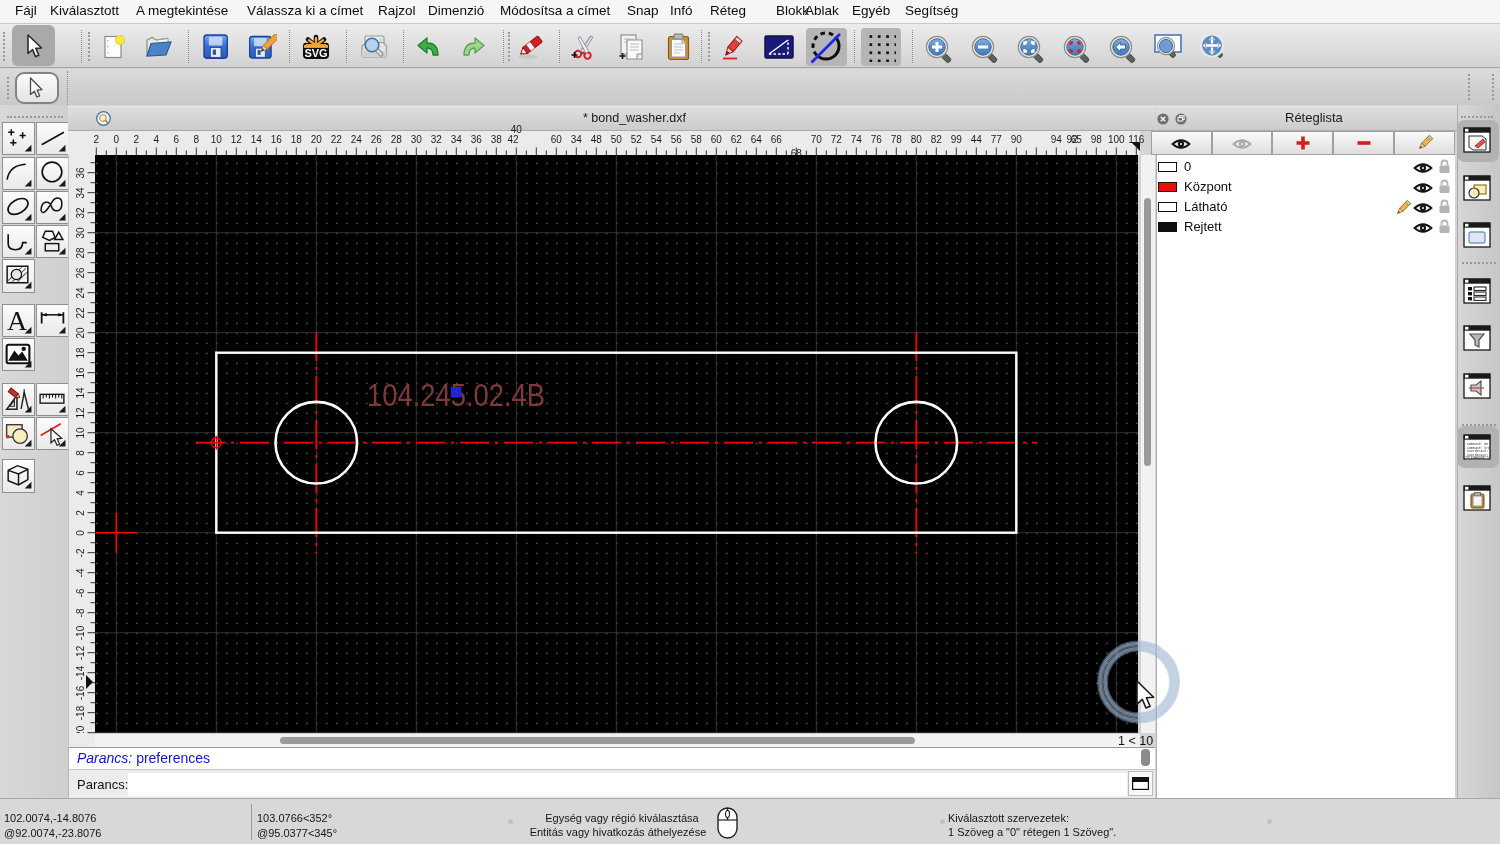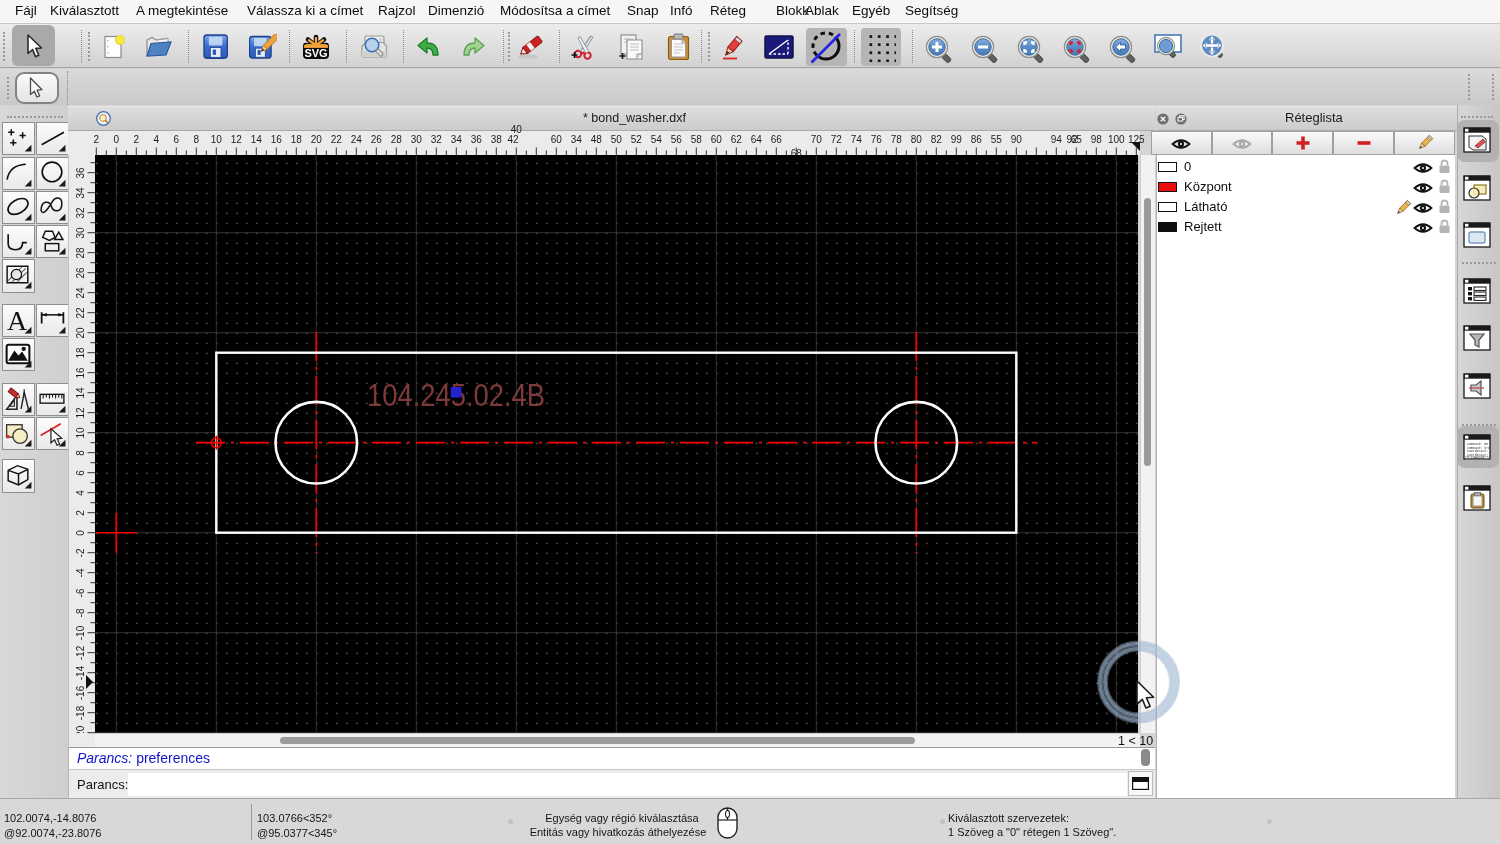--- a/index.html
+++ b/index.html
@@ -619,29 +619,29 @@
 <div class="rlabel" style="left:776.3px;top:134px;transform:translateX(-50%)">66</div>
 <div class="rlabel" style="left:796.3px;top:148px;transform:translateX(-50%)">68</div>
 <div class="rlabel" style="left:816.3px;top:134px;transform:translateX(-50%)">70</div>
 <div class="rlabel" style="left:836.3px;top:134px;transform:translateX(-50%)">72</div>
 <div class="rlabel" style="left:856.3px;top:134px;transform:translateX(-50%)">74</div>
 <div class="rlabel" style="left:876.3px;top:134px;transform:translateX(-50%)">76</div>
 <div class="rlabel" style="left:896.3px;top:134px;transform:translateX(-50%)">78</div>
 <div class="rlabel" style="left:916.3px;top:134px;transform:translateX(-50%)">80</div>
 <div class="rlabel" style="left:936.3px;top:134px;transform:translateX(-50%)">82</div>
 <div class="rlabel" style="left:956.3px;top:134px;transform:translateX(-50%)">99</div>
-<div class="rlabel" style="left:976.3px;top:134px;transform:translateX(-50%)">86</div>
-<div class="rlabel" style="left:996.3px;top:134px;transform:translateX(-50%)">55</div>
+<div class="rlabel" style="left:976.3px;top:134px;transform:translateX(-50%)">44</div>
+<div class="rlabel" style="left:996.3px;top:134px;transform:translateX(-50%)">77</div>
 <div class="rlabel" style="left:1016.3px;top:134px;transform:translateX(-50%)">90</div>
 <div class="rlabel" style="left:1072px;top:134px;transform:translateX(-50%)">92</div>
 <div class="rlabel" style="left:1056.3px;top:134px;transform:translateX(-50%)">94</div>
 <div class="rlabel" style="left:1076.3px;top:134px;transform:translateX(-50%)">65</div>
 <div class="rlabel" style="left:1096.3px;top:134px;transform:translateX(-50%)">98</div>
 <div class="rlabel" style="left:1116.3px;top:134px;transform:translateX(-50%)">100</div>
-<div class="rlabel" style="left:1136.3px;top:134px;transform:translateX(-50%)">125</div>
+<div class="rlabel" style="left:1136.3px;top:134px;transform:translateX(-50%)">116</div>
 <svg class="abs" style="left:86px;top:155px" width="9" height="601" viewBox="0 0 9 601">
     <line x1="1.5" y1="17.7" x2="9" y2="17.7" stroke="#333" stroke-width="1"></line>
     <line x1="4.5" y1="7.7" x2="9" y2="7.7" stroke="#333" stroke-width="1"></line>
     <line x1="1.5" y1="37.7" x2="9" y2="37.7" stroke="#333" stroke-width="1"></line>
     <line x1="4.5" y1="27.7" x2="9" y2="27.7" stroke="#333" stroke-width="1"></line>
     <line x1="1.5" y1="57.7" x2="9" y2="57.7" stroke="#333" stroke-width="1"></line>
     <line x1="4.5" y1="47.7" x2="9" y2="47.7" stroke="#333" stroke-width="1"></line>
     <line x1="1.5" y1="77.7" x2="9" y2="77.7" stroke="#333" stroke-width="1"></line>
     <line x1="4.5" y1="67.7" x2="9" y2="67.7" stroke="#333" stroke-width="1"></line>
     <line x1="1.5" y1="97.7" x2="9" y2="97.7" stroke="#333" stroke-width="1"></line>

